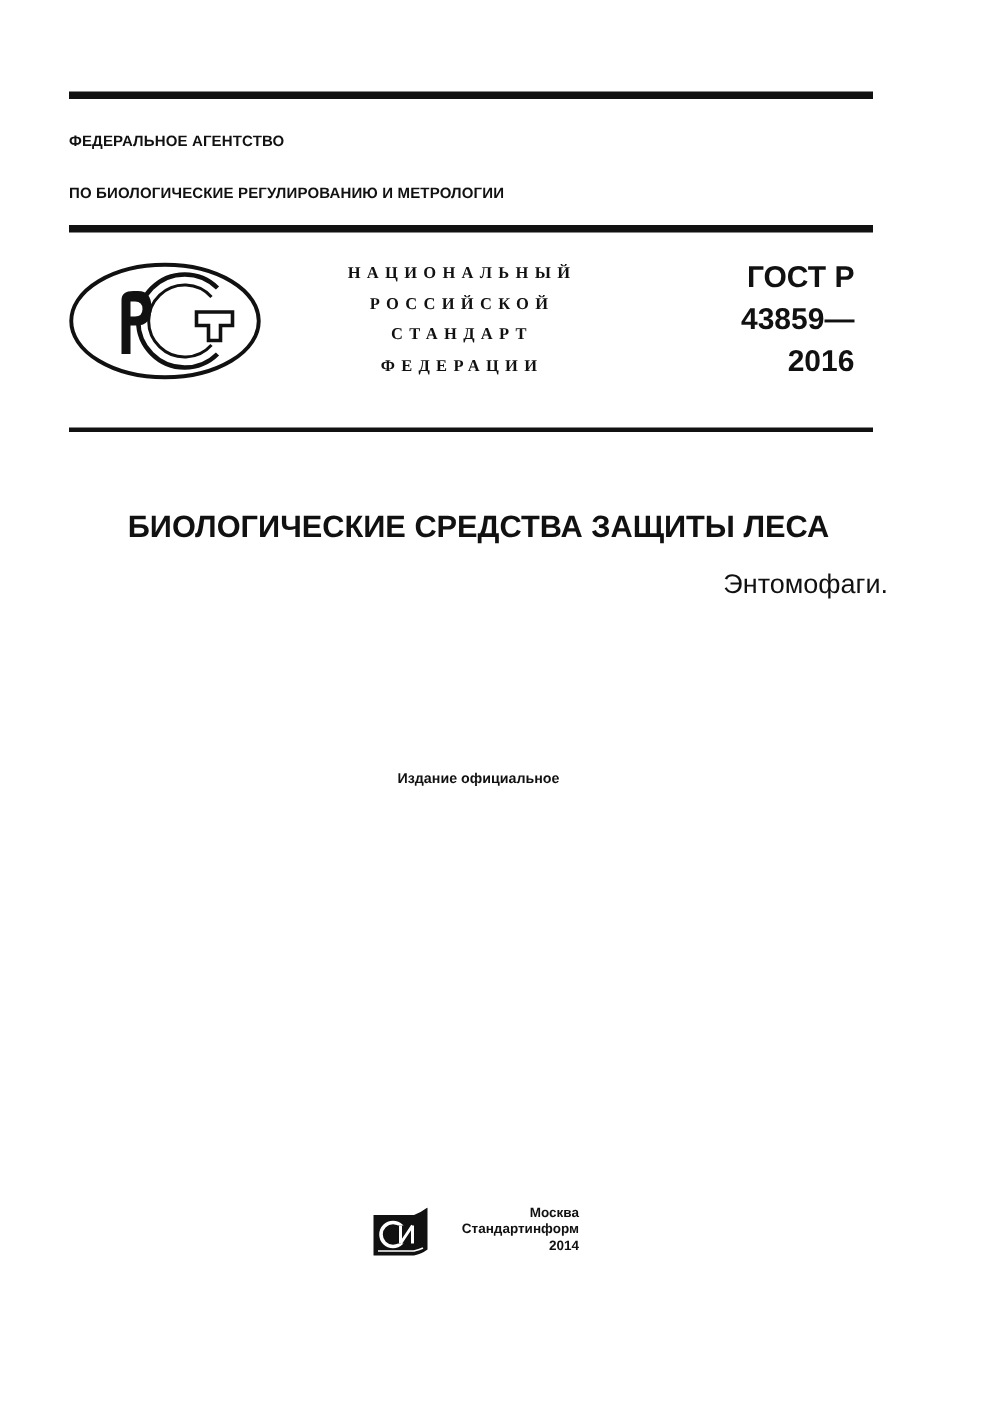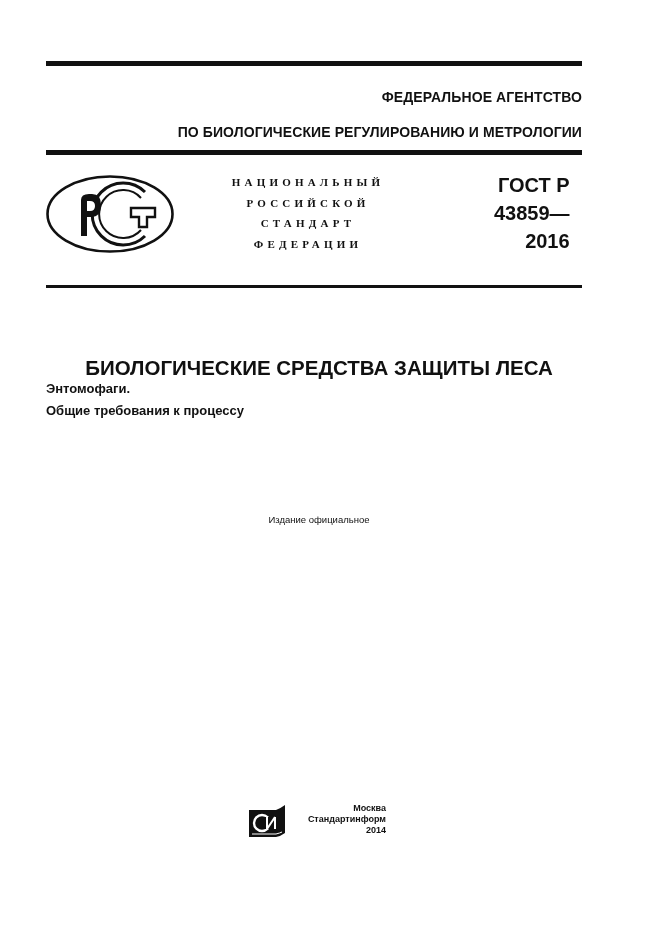--- a/index.html
+++ b/index.html
@@ -22,23 +22,23 @@
       background: #111111;
     }
     .rule-top { top: 61px; height: 5px; }
     .rule-mid { top: 150px; height: 5px; }
     .rule-bot { top: 285px; height: 3px; }
 
     .agency {
       position: absolute;
       left: 46px;
       width: 536px;
-      text-align: right;
+      text-align: left;
       font-weight: bold;
-      font-size: 14px;
+      font-size: 10px;
       letter-spacing: 0.1px;
     }
     .agency-1 { top: 89px; }
     .agency-2 { top: 124px; }
 
     .emblem {
       position: absolute;
       left: 45px;
       top: 174px;
       width: 132px;
@@ -72,41 +72,40 @@
 
     .main-title {
       position: absolute;
       left: 46px;
       width: 546px;
       top: 340px;
       text-align: center;
       font-weight: bold;
       font-size: 20.5px;
       white-space: nowrap;
-      margin-top: 16px;
     }
 
     .subtitle {
       position: absolute;
       left: 46px;
       width: 546px;
       top: 378px;
-      text-align: left;
-      font-weight: bold;
-      font-size: 13px;
+      text-align: right;
+      font-weight: normal;
+      font-size: 18px;
       line-height: 22px;
     }
 
     .edition {
       position: absolute;
       left: 46px;
       width: 546px;
       top: 514px;
       text-align: center;
-      font-weight: normal;
+      font-weight: bold;
       font-size: 9.5px;
     }
 
     .publisher-logo {
       position: absolute;
       left: 248px;
       top: 805px;
       width: 38px;
       height: 33px;
     }
@@ -159,21 +158,20 @@
   <div>43859—</div>
   <div>2016</div>
 </div>
 
 <div class="rule rule-bot"></div>
 
 <div class="main-title">БИОЛОГИЧЕСКИЕ СРЕДСТВА ЗАЩИТЫ ЛЕСА</div>
 
 <div class="subtitle">
   <div>Энтомофаги.</div>
-  <div>Общие требования к процессу</div>
 </div>
 
 <div class="edition">Издание официальное</div>
 
 <div class="publisher-logo">
   <svg width="38" height="33" viewBox="0 0 38 33" xmlns="http://www.w3.org/2000/svg">
 
     <path d="M 1 5 L 28 5 Q 33 3 37 0 L 37 28 Q 33 31 28 32 L 1 32 Z" fill="#111"></path>
     <path d="M 4 29 L 28 29 Q 32 28 34 27" fill="none" stroke="#fff" stroke-width="1"></path>
 

